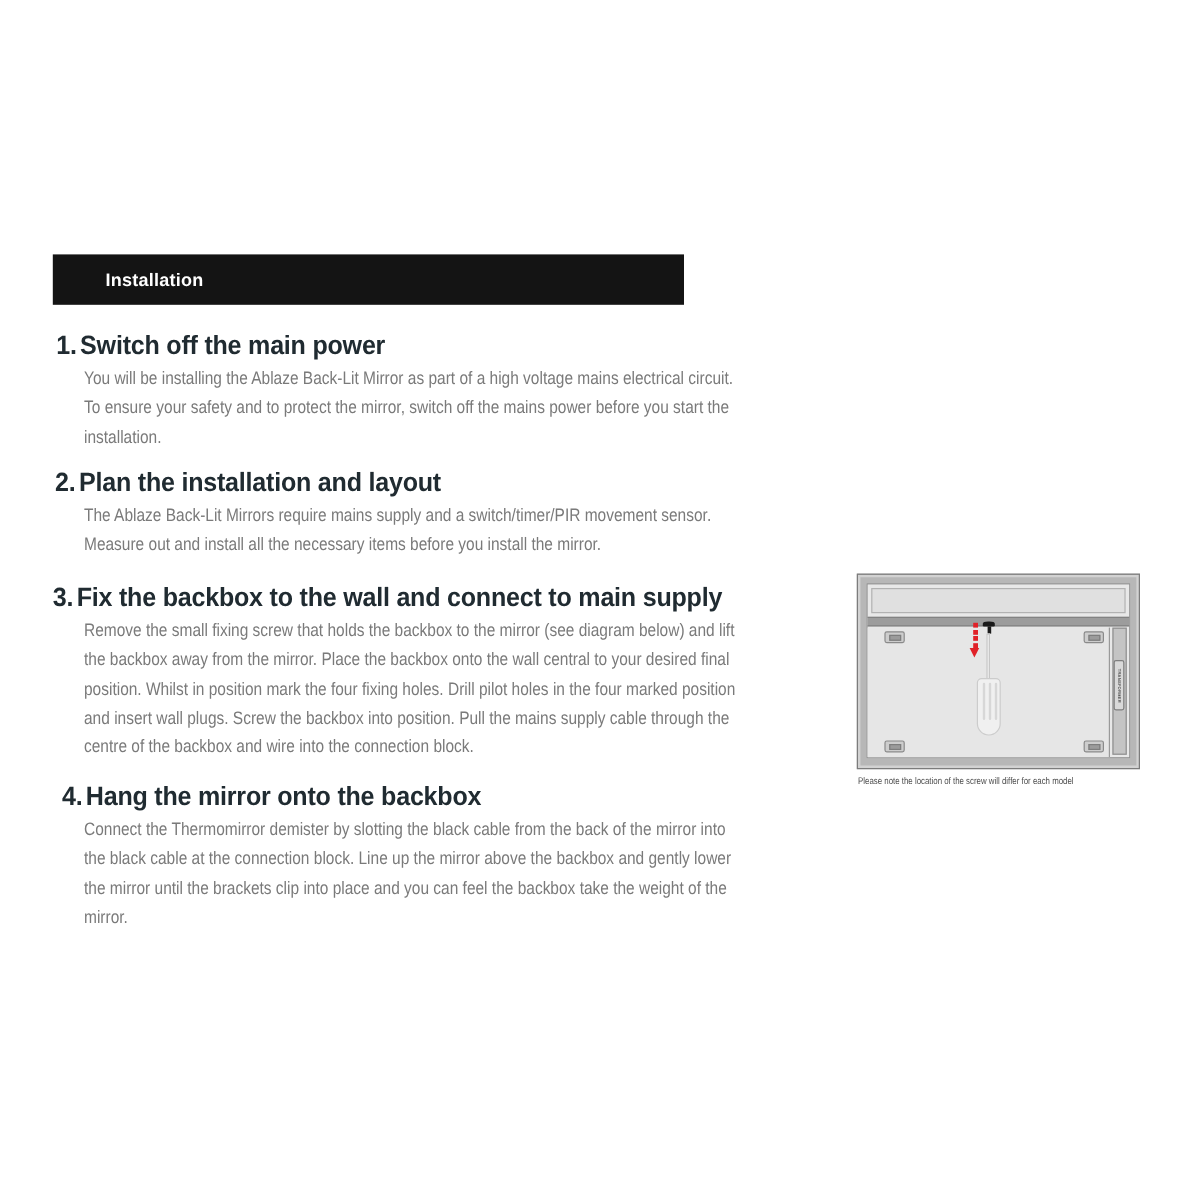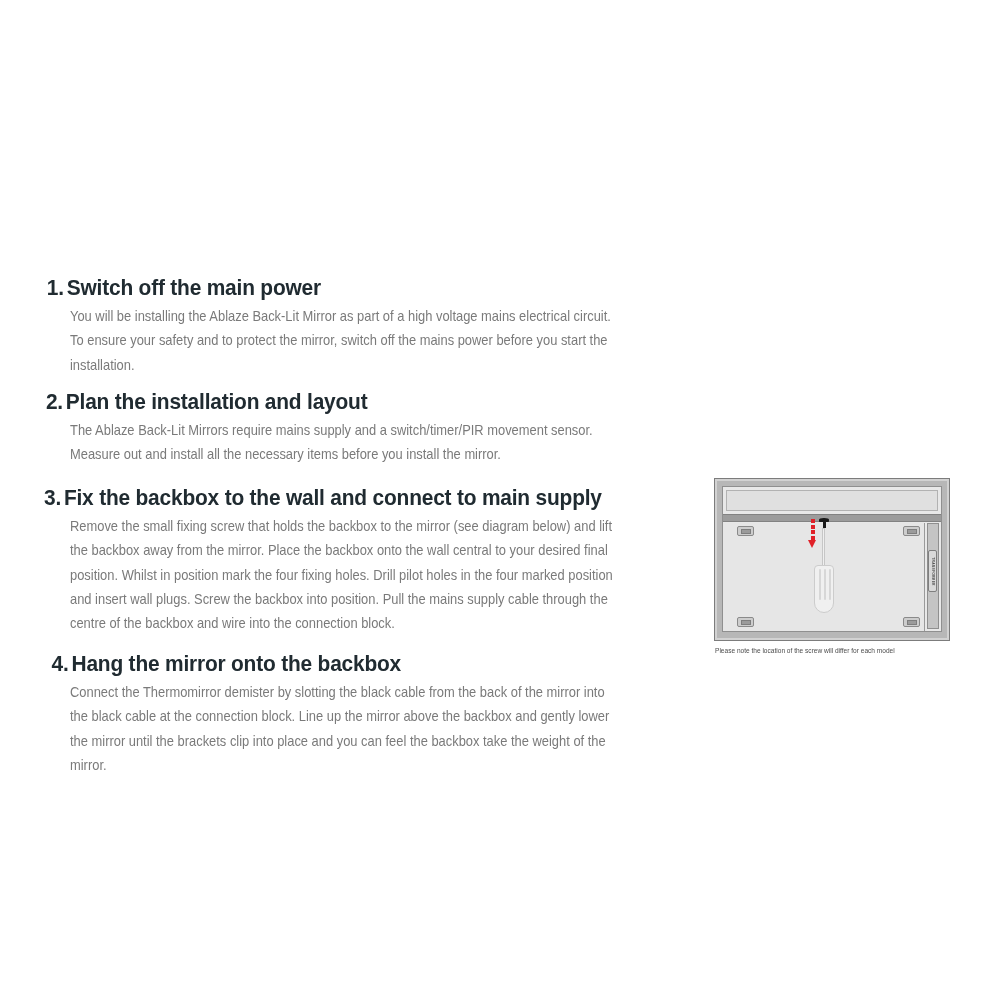--- a/index.html
+++ b/index.html
@@ -115,20 +115,23 @@
   .diagram-caption{
     position:absolute;left:715px;top:646px;font-size:8px;color:#4c4c4c;
     white-space:pre;transform:scaleX(0.82);transform-origin:0 0;
   }
 </style>
 </head>
 <body>
 
 <div class="page">
 
+  <div class="header-bar">
+    <span class="label">Installation</span>
+  </div>
 
   <div class="step" id="step-1">
     <div class="step-heading">
       <span class="step-num">1.</span>
       <span class="step-title">Switch off the main power</span>
     </div>
     <div class="step-body">You will be installing the Ablaze Back-Lit Mirror as part of a high voltage mains electrical circuit.
 To ensure your safety and to protect the mirror, switch off the mains power before you start the
 installation.</div>
   </div>

